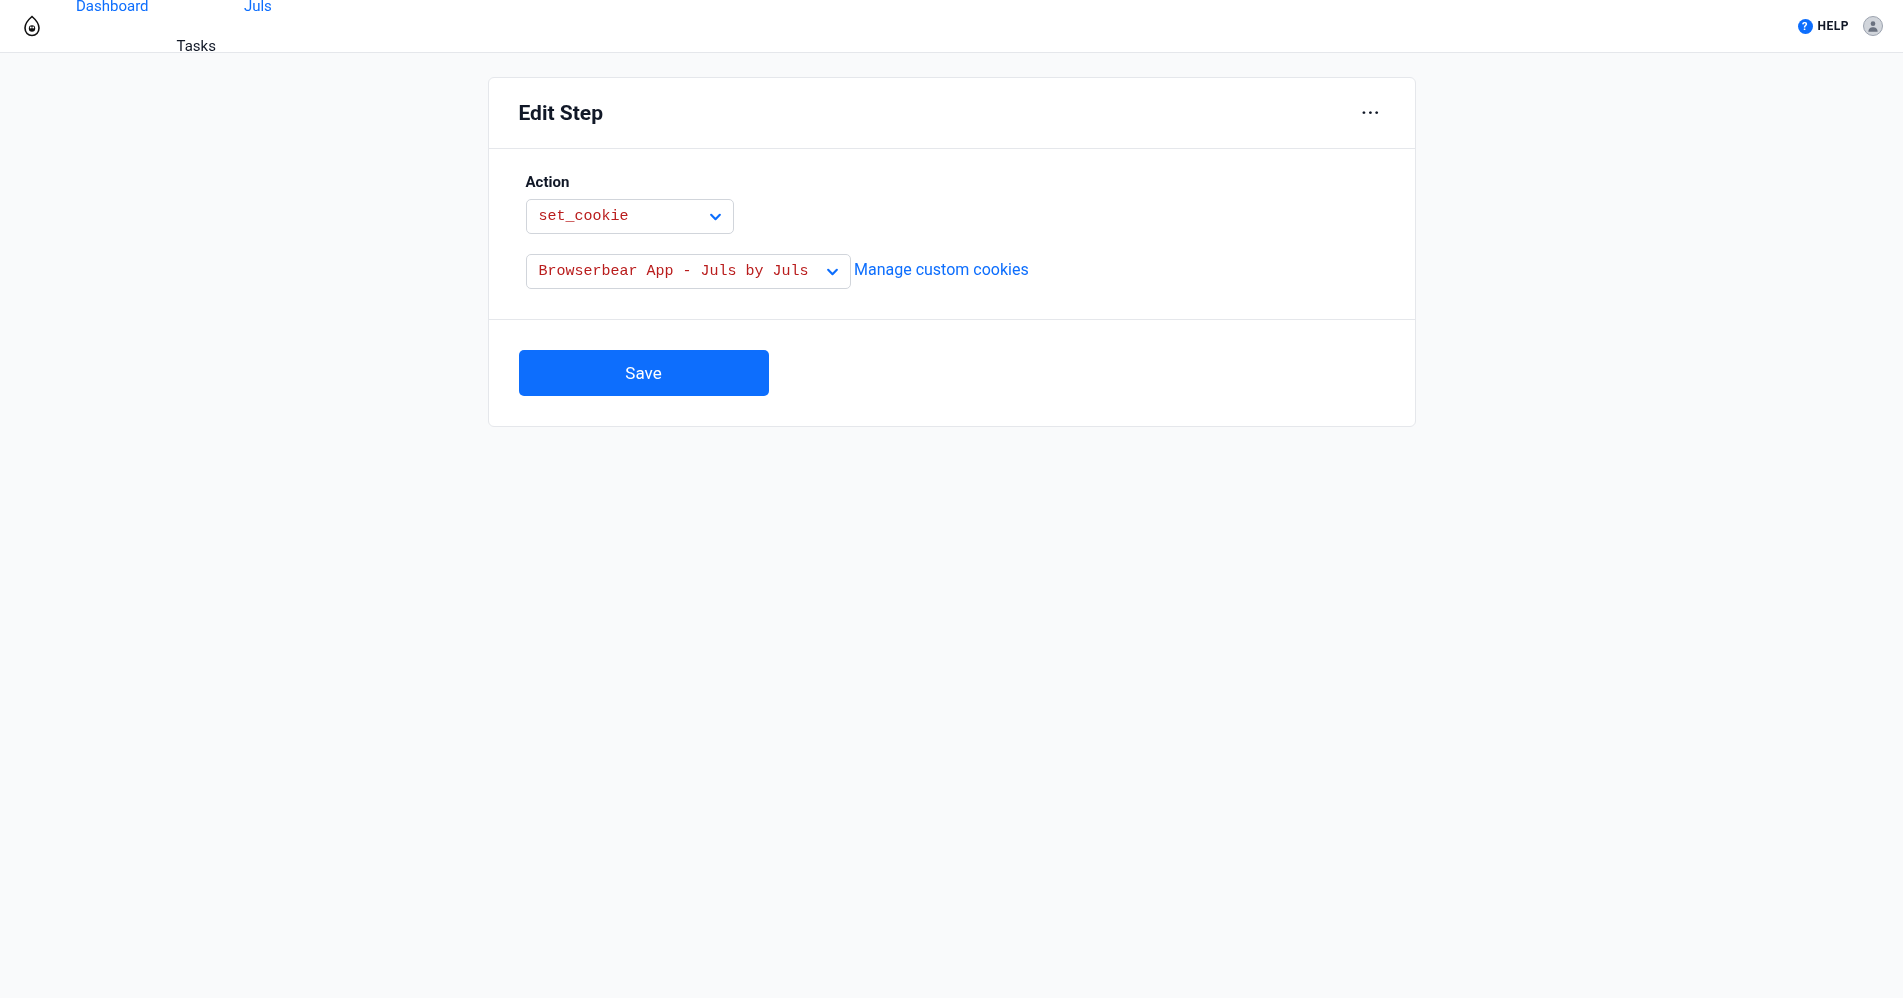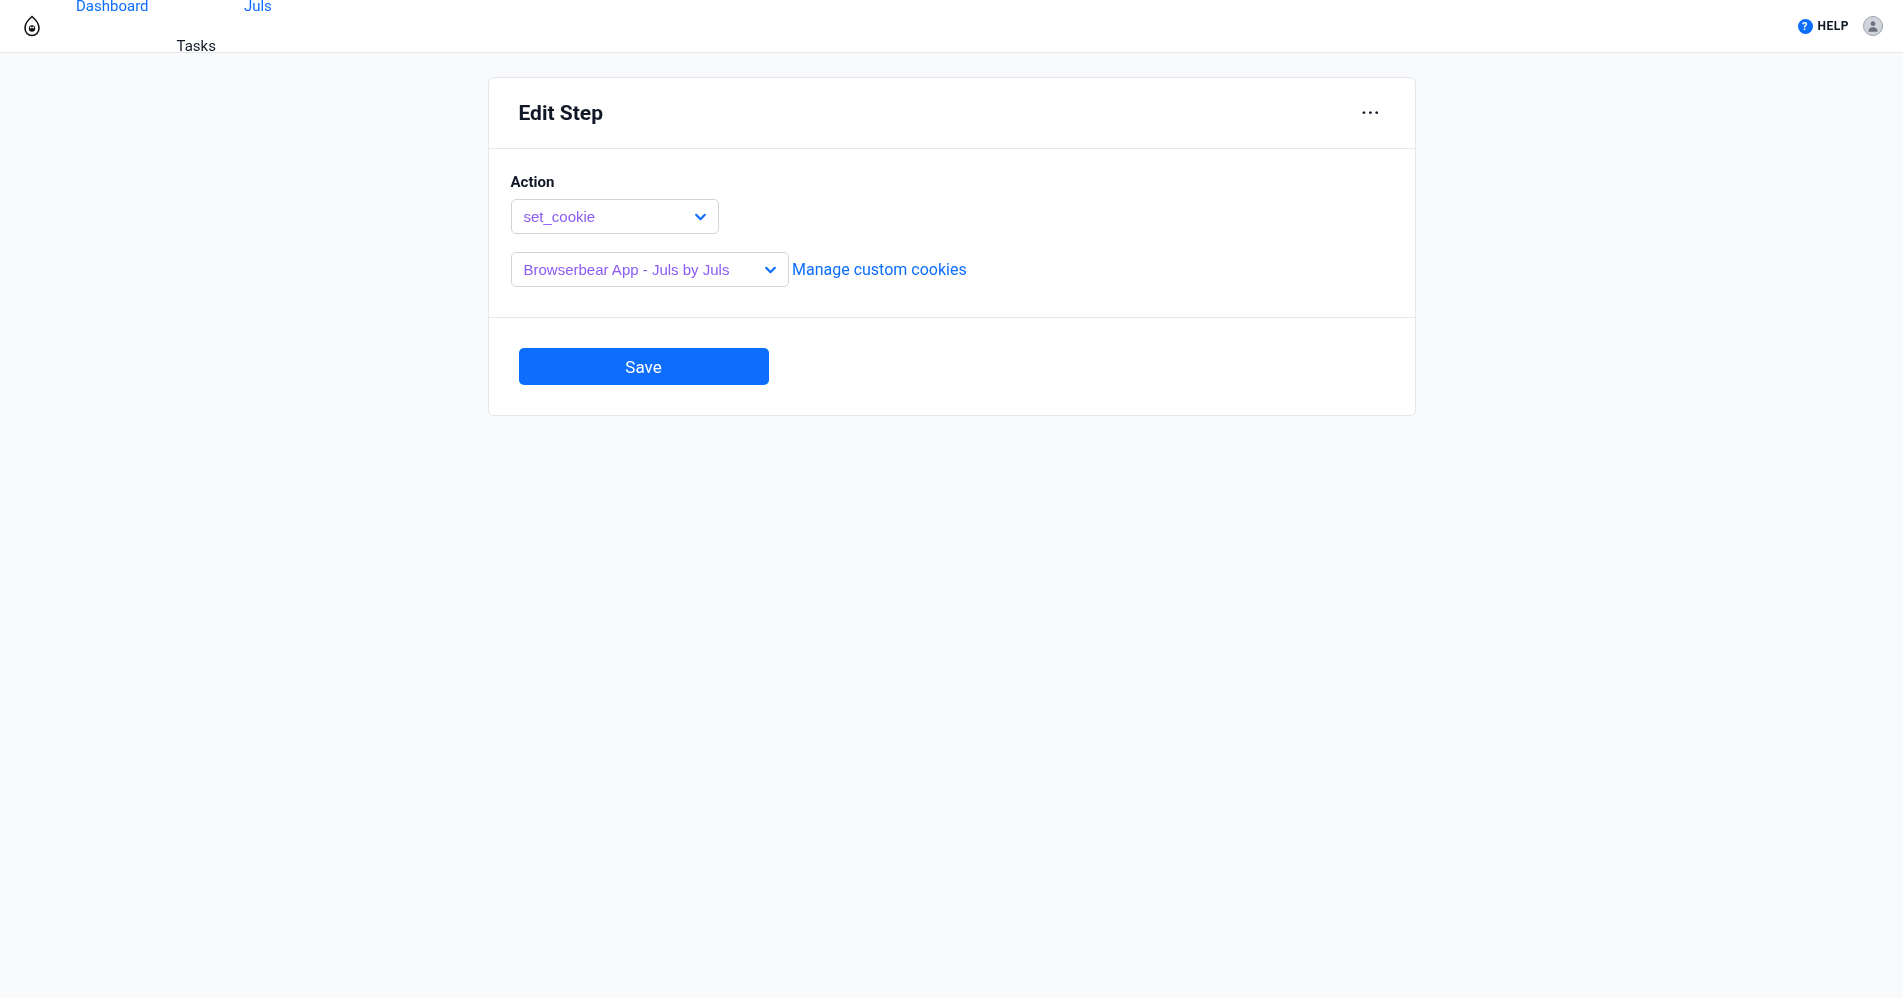--- a/index.html
+++ b/index.html
@@ -141,21 +141,21 @@
       cursor: pointer;
       font-size: 18px;
       font-weight: 700;
       color: #111827;
       letter-spacing: 1px;
       line-height: 1;
       padding: 4px;
     }
     
     .card-body {
-      padding: 24px 30px 30px 22px;
+      padding: 24px 30px 30px 37px;
       border-bottom: 1px solid #e5e7eb;
     }
     
     .form-group {
       margin-bottom: 18px;
     }
     
     .form-group:last-child {
       margin-bottom: 0;
     }
@@ -175,23 +175,23 @@
     
     .select {
       appearance: none;
       -webkit-appearance: none;
       -moz-appearance: none;
       background: #ffffff;
       border: 1px solid #d1d5db;
       border-radius: 5px;
       padding: 8px 40px 8px 12px;
       font-size: 15px;
-      color: #8b5cf6;
-      cursor: pointer;
-      font-family: Liberation Sans, sans-serif;
+      color: #b91c1c;
+      cursor: pointer;
+      font-family: Liberation Mono, monospace;
       min-width: 208px;
     }
     
     .select.wide {
       min-width: 278px;
     }
     
     .select-chevron {
       position: absolute;
       right: 12px;
@@ -219,21 +219,21 @@
     .card-footer {
       padding: 30px;
     }
     
     .btn-primary {
       background: #0d6efd;
       color: #ffffff;
       border: none;
       border-radius: 5px;
       padding: 0 20px;
-      height: 37px;
+      height: 46px;
       width: 250px;
       font-size: 17px;
       font-weight: 400;
       cursor: pointer;
       font-family: inherit;
     }
   </style>
 </head>
 <body>
 

